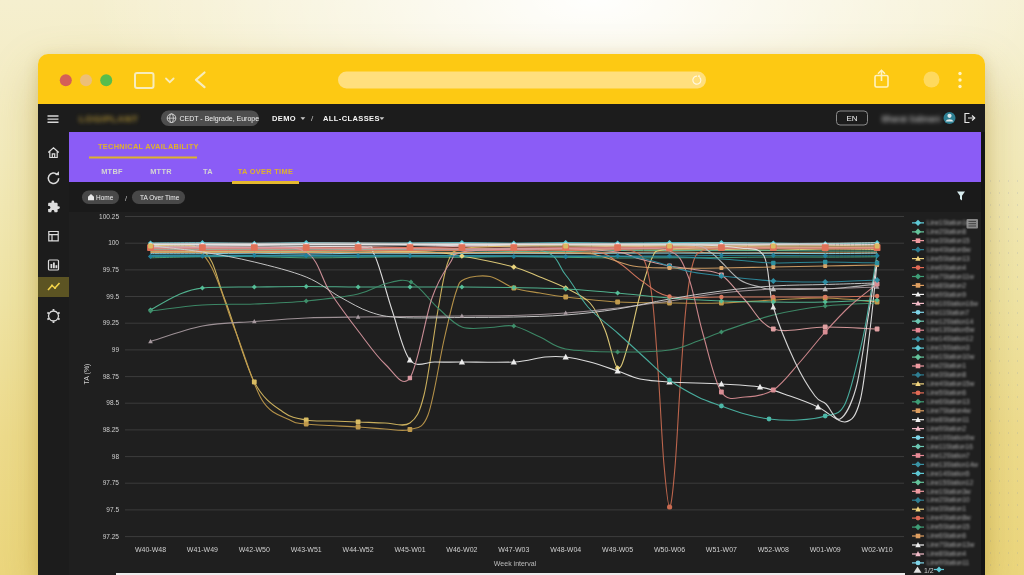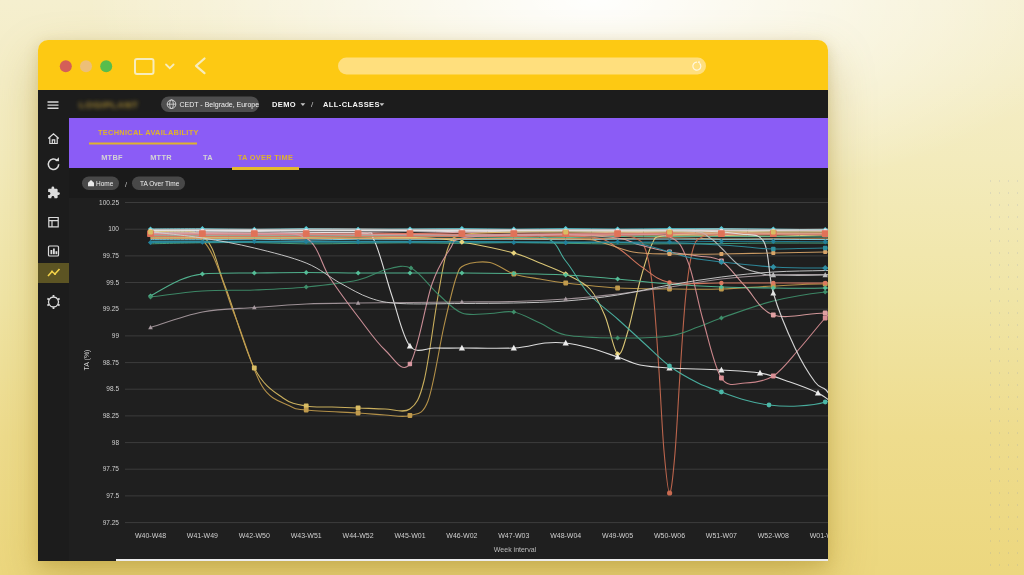--- a/index.html
+++ b/index.html
@@ -1,19 +1,19 @@
 <!DOCTYPE html>
 <html><head><meta charset="utf-8"><style>
 * { margin:0; padding:0; box-sizing:border-box; }
 html,body { width:1024px; height:575px; overflow:hidden; font-family:"Liberation Sans", sans-serif; }
 body { background:
  radial-gradient(75% 55% at 58% 0%, rgba(255,255,255,0.96), rgba(255,255,255,0) 66%),
  linear-gradient(180deg, #f5efcf 0%, #f3ebbc 28%, #f0e5a6 52%, #eedc8d 76%, #ecd77e 100%);
 }
-.win { position:absolute; left:38px; top:40px; width:790px; height:521px;
+.win { position:absolute; left:38px; top:54px; width:947px; height:521px;
  border-radius:10px 10px 0 0; overflow:hidden;
  box-shadow: 0 20px 45px rgba(160,130,30,0.35), 0 4px 14px rgba(160,130,30,0.25); padding-left: 37px; }
 .chrome { position:absolute; left:0; top:0; width:947px; height:50px; background:#fdc913; }
 .app { position:absolute; left:0; top:50px; width:947px; height:471px; background:#1f1f1f; }
 .topbar { position:absolute; left:0; top:0; width:947px; height:28px; background:#1c1c1c; }
 .sidebar { position:absolute; left:0; top:28px; width:31px; bottom:0; background:#1c1c1c; }
 .panel { position:absolute; left:31px; top:28px; width:912px; height:50px; background:#8b5cf6; }
 .crumbs { position:absolute; left:31px; top:78px; width:912px; height:30px; background:#1a1a1a; }
 .chartarea { position:absolute; left:31px; top:108px; width:912px; height:363px; background:#1f1f1f; }
 .sbar { position:absolute; right:0; top:28px; width:4px; bottom:0; background:#141414; }

